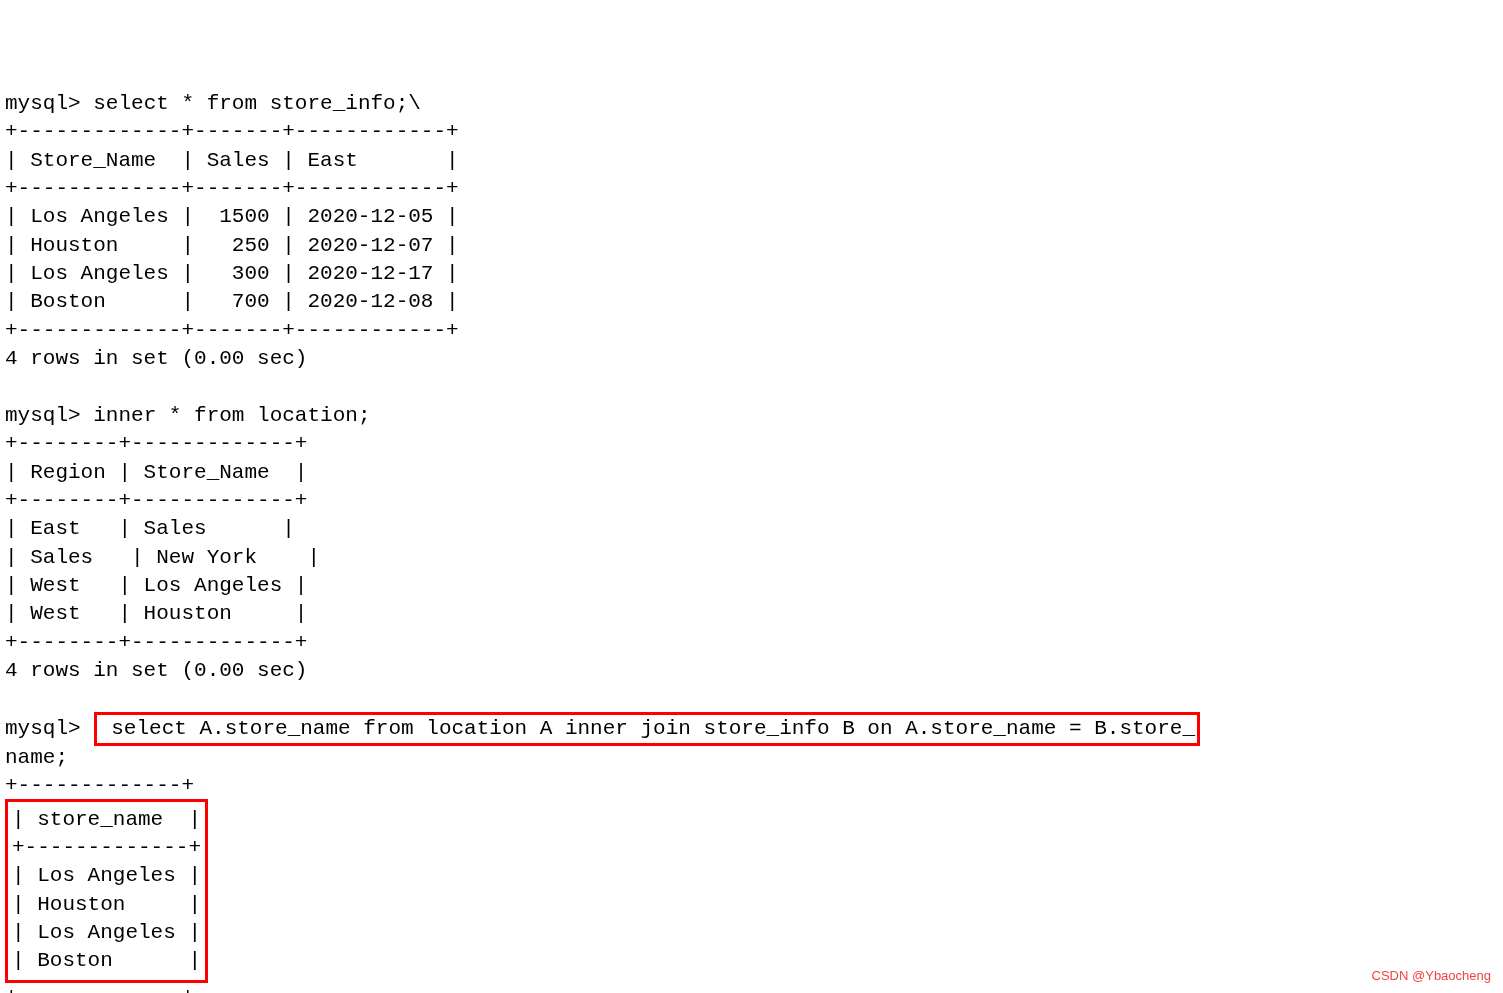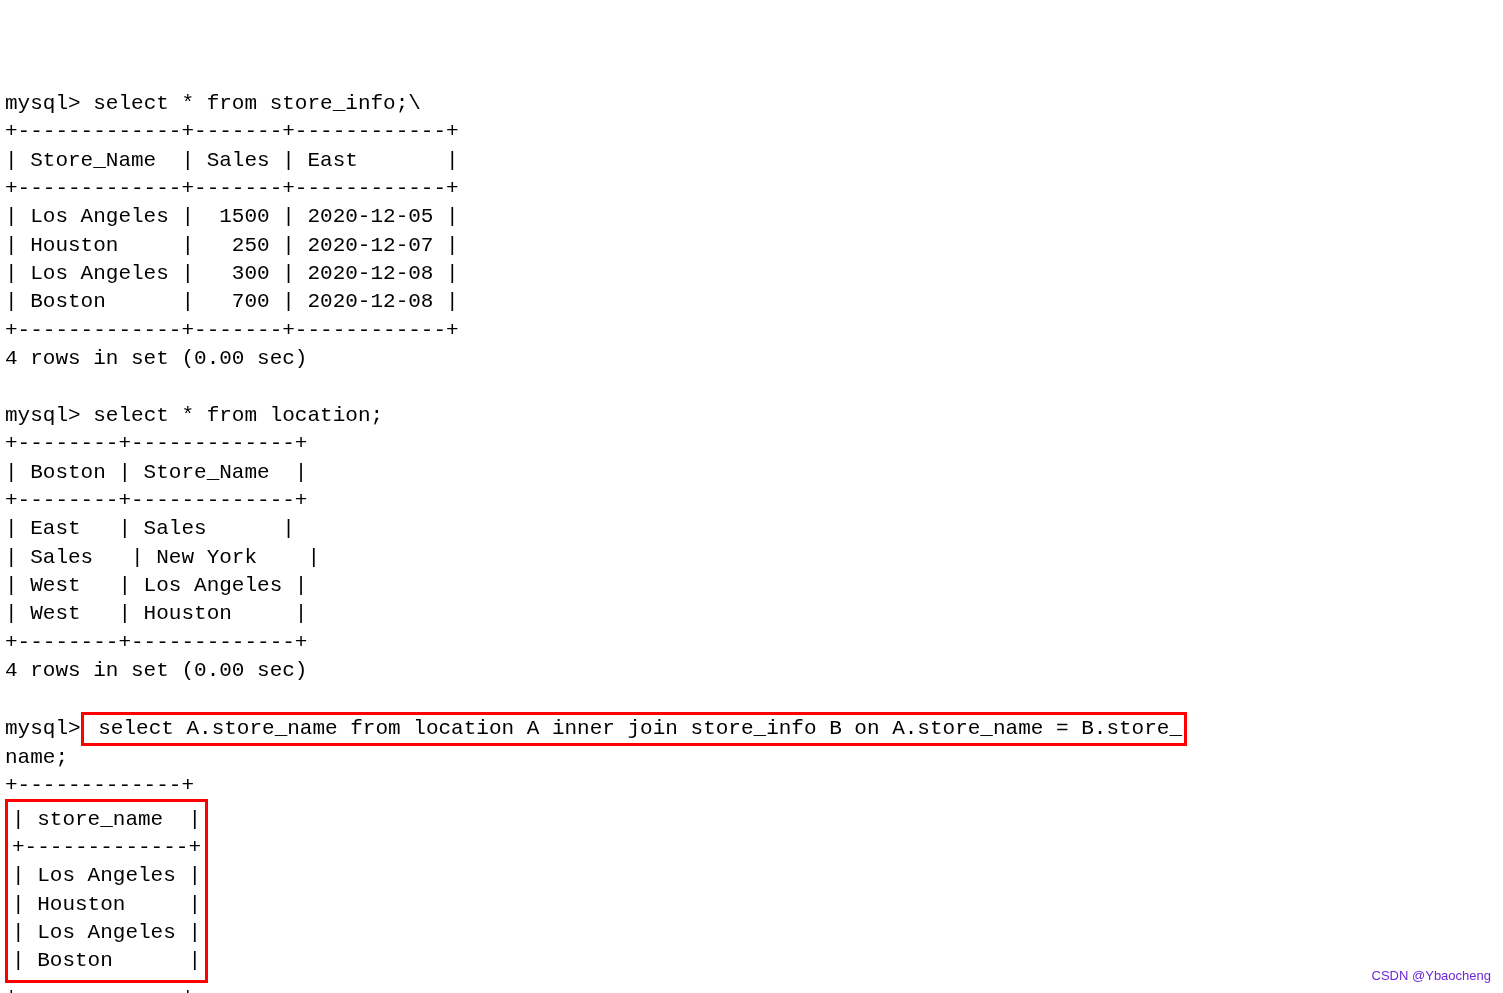--- a/index.html
+++ b/index.html
@@ -9,57 +9,57 @@
       font-family: "Courier New", Courier, monospace;
       font-size: 21px;
       color: #000000;
       line-height: 1.35;
       white-space: pre;
     }
     .highlight-red {
       border: 3px solid #ff0000;
       display: inline-block;
       padding: 0 2px;
-      margin: -2px 0;
+      margin: -2px 13px;
       vertical-align: baseline;
     }
     .result-box {
       border: 3px solid #ff0000;
       display: inline-block;
       padding: 4px 4px;
       margin-top: -2px;
     }
     .watermark {
       position: fixed;
       bottom: 8px;
       right: 12px;
-      color: #6d28d9;
+      color: #ef4444;
       font-family: Arial, sans-serif;
       font-size: 13px;
       white-space: normal;
     }
   </style>
 </head>
 <body>
 
 
 <div><span><span>mysql&gt;</span> <span>select * from store_info;\</span></span>
 <span>+-------------+-------+------------+</span>
 <span>| Store_Name  | Sales | East       |</span>
 <span>+-------------+-------+------------+</span>
 <span>| Los Angeles |  1500 | 2020-12-05 |</span>
 <span>| Houston     |   250 | 2020-12-07 |</span>
-<span>| Los Angeles |   300 | 2020-12-08 |</span>
+<span>| Los Angeles |   300 | 2020-12-17 |</span>
 <span>| Boston      |   700 | 2020-12-08 |</span>
 <span>+-------------+-------+------------+</span>
 <span>4 rows in set (0.00 sec)</span>
 
-<span><span>mysql&gt;</span> <span>select * from location;</span></span>
+<span><span>mysql&gt;</span> <span>inner * from location;</span></span>
 <span>+--------+-------------+</span>
-<span>| Boston | Store_Name  |</span>
+<span>| Region | Store_Name  |</span>
 <span>+--------+-------------+</span>
 <span>| East   | Sales      |</span>
 <span>| Sales   | New York    |</span>
 <span>| West   | Los Angeles |</span>
 <span>| West   | Houston     |</span>
 <span>+--------+-------------+</span>
 <span>4 rows in set (0.00 sec)</span>
 
 <span>mysql&gt;</span><span class="highlight-red"> select A.store_name from location A inner join store_info B on A.store_name = B.store_</span>
 <span>name;</span>

